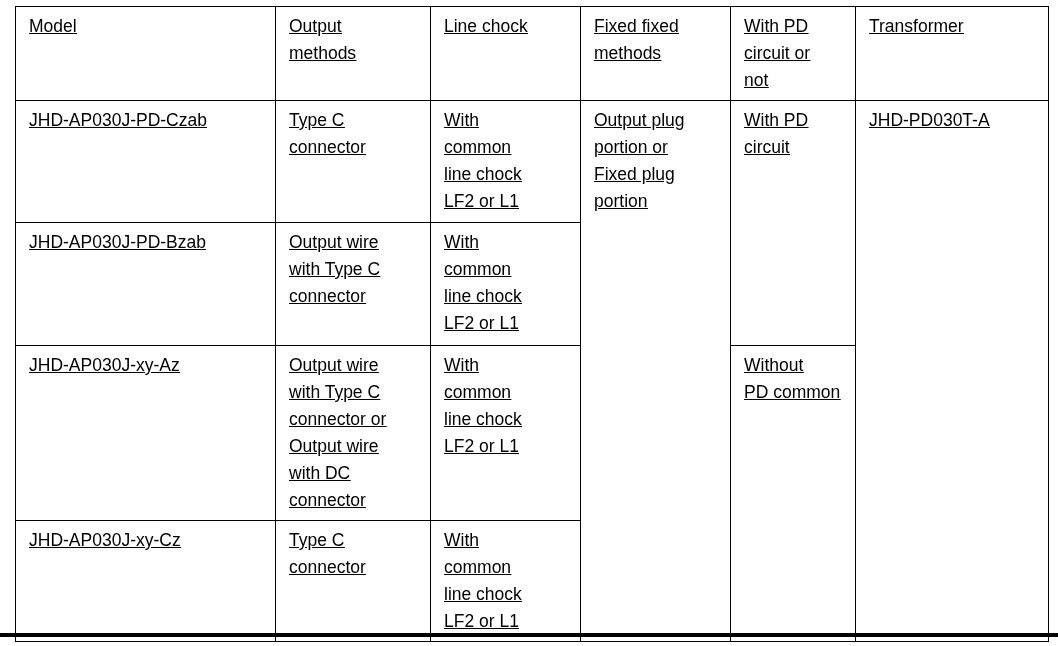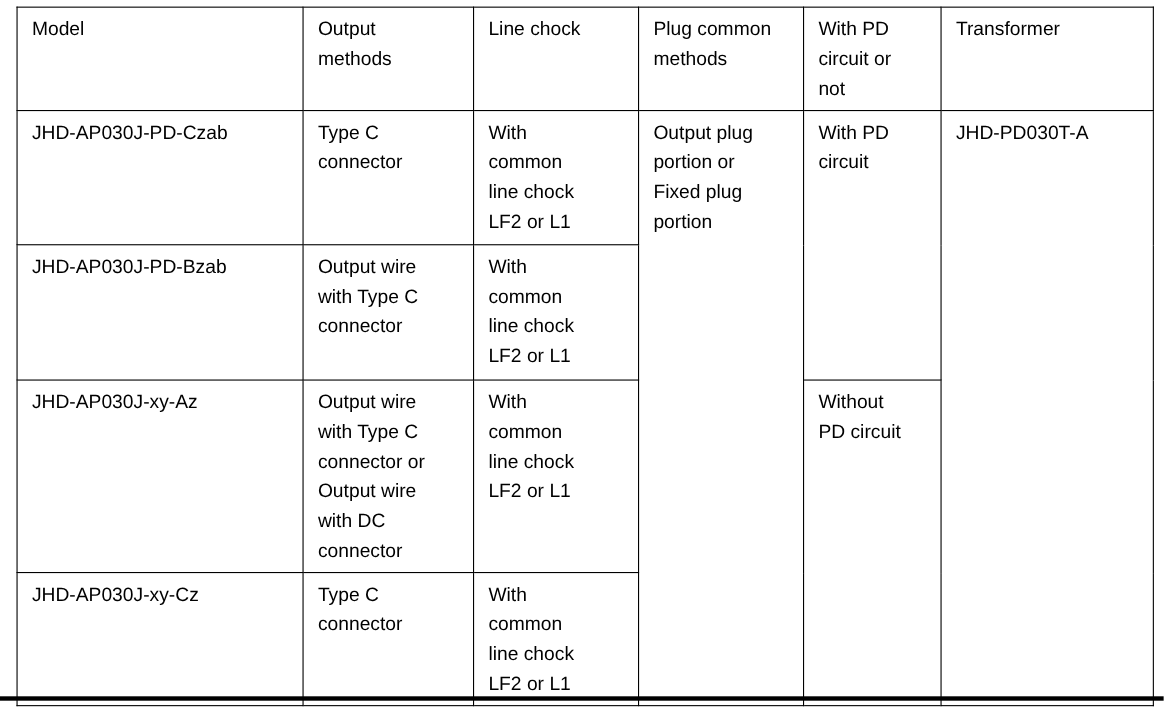--- a/index.html
+++ b/index.html
@@ -1,15 +1,15 @@
 <!DOCTYPE html>
 <html><head>
 <meta charset="utf-8">
 <style>
-  * { margin: 0; padding: 0; box-sizing: border-box; }
+  * { margin: 0; padding: 0; box-sizing: border-box; text-decoration: underline; }
   html, body {
     width: 1058px; height: 646px;
     background: #ffffff;
     font-family: "Liberation Sans", "DejaVu Sans", sans-serif;
     color: #000000;
     overflow: hidden;
   }
   .page { position: relative; width: 1058px; height: 646px; background: #ffffff; }
   table.spec {
     position: absolute;
@@ -53,21 +53,21 @@
       <col style="width:150px">
       <col style="width:125px">
       <col style="width:193px">
     </colgroup>
     <thead>
       <tr class="r-head">
         <th>Model</th>
         <th>Output
 methods</th>
         <th>Line chock</th>
-        <th>Plug common
+        <th>Fixed fixed
 methods</th>
         <th>With PD
 circuit or
 not</th>
         <th>Transformer</th>
       </tr>
     </thead>
     <tbody>
       <tr class="r1">
         <td>JHD-AP030J-PD-Czab</td>
@@ -101,21 +101,21 @@
 with Type C
 connector or
 Output wire
 with DC
 connector</td>
         <td>With
 common
 line chock
 LF2 or L1</td>
         <td rowspan="2">Without
-PD circuit</td>
+PD common</td>
       </tr>
       <tr class="r4">
         <td>JHD-AP030J-xy-Cz</td>
         <td>Type C
 connector</td>
         <td>With
 common
 line chock
 LF2 or L1</td>
       </tr>

